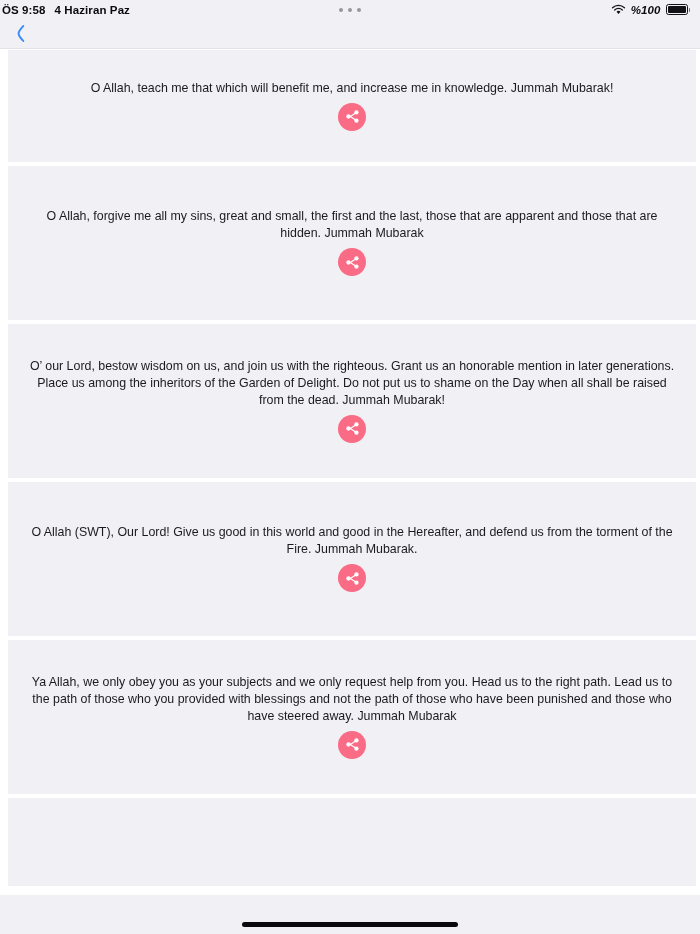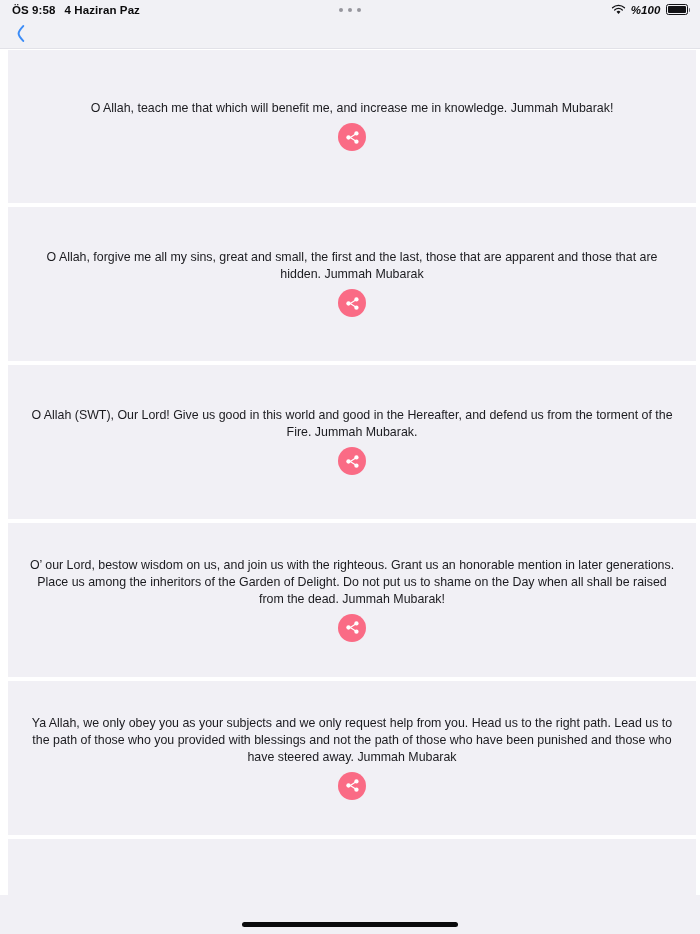--- a/index.html
+++ b/index.html
@@ -26,21 +26,21 @@
     position: relative;
     font-size: 11.5px;
     font-weight: 700;
     color: #0b0b0c;
     letter-spacing: 0.1px;
   }
   .status-left {
     display: flex;
     align-items: center;
     gap: 9px;
-    padding-left: 12px;
+    padding-left: 2px;
   }
   .status-center {
     position: absolute;
     left: 0; right: 0;
     display: flex;
     justify-content: center;
     align-items: center;
     pointer-events: none;
   }
   .multitask-dots {
@@ -123,21 +123,21 @@
   .card {
     background: #f1f0f5;
     margin: 0 4px 4px 8px;
     box-sizing: border-box;
     padding: 14px 18px 16px 18px;
     display: flex;
     flex-direction: column;
     align-items: center;
     justify-content: center;
   }
-  .card-h1 { height: 153px; }
+  .card-h1 { height: 112px; }
   .card-h2 { height: 154px; }
   .card-text {
     font-size: 12.4px;
     line-height: 17px;
     color: #1b1b1f;
     text-align: center;
     max-width: 660px;
     margin: 0;
   }
   .share-btn {
@@ -241,33 +241,33 @@
       <svg class="share-glyph" width="15" height="15" viewBox="0 0 16 16">
         <path d="M5.6 8 L11 4.6 M5.6 8 L11 11.4" stroke="#ffffff" stroke-width="1.35" stroke-linecap="round" fill="none"></path>
         <circle cx="12.2" cy="3.6" r="2.3" fill="#ffffff"></circle>
         <circle cx="3.7" cy="8" r="2.3" fill="#ffffff"></circle>
         <circle cx="12.2" cy="12.4" r="2.3" fill="#ffffff"></circle>
       </svg>
     </div>
   </div>
 
   <div class="card card-h2">
+    <p class="card-text">O’ our Lord, bestow wisdom on us, and join us with the righteous. Grant us an honorable mention in later generations. Place us among the inheritors of the Garden of Delight. Do not put us to shame on the Day when all shall be raised from the dead. Jummah Mubarak!</p>
+    <div class="share-btn">
+      <svg class="share-glyph" width="15" height="15" viewBox="0 0 16 16">
+        <path d="M5.6 8 L11 4.6 M5.6 8 L11 11.4" stroke="#ffffff" stroke-width="1.35" stroke-linecap="round" fill="none"></path>
+        <circle cx="12.2" cy="3.6" r="2.3" fill="#ffffff"></circle>
+        <circle cx="3.7" cy="8" r="2.3" fill="#ffffff"></circle>
+        <circle cx="12.2" cy="12.4" r="2.3" fill="#ffffff"></circle>
+      </svg>
+    </div>
+  </div>
+
+  <div class="card card-h2">
     <p class="card-text">O Allah (SWT), Our Lord! Give us good in this world and good in the Hereafter, and defend us from the torment of the Fire. Jummah Mubarak.</p>
-    <div class="share-btn">
-      <svg class="share-glyph" width="15" height="15" viewBox="0 0 16 16">
-        <path d="M5.6 8 L11 4.6 M5.6 8 L11 11.4" stroke="#ffffff" stroke-width="1.35" stroke-linecap="round" fill="none"></path>
-        <circle cx="12.2" cy="3.6" r="2.3" fill="#ffffff"></circle>
-        <circle cx="3.7" cy="8" r="2.3" fill="#ffffff"></circle>
-        <circle cx="12.2" cy="12.4" r="2.3" fill="#ffffff"></circle>
-      </svg>
-    </div>
-  </div>
-
-  <div class="card card-h2">
-    <p class="card-text">O’ our Lord, bestow wisdom on us, and join us with the righteous. Grant us an honorable mention in later generations. Place us among the inheritors of the Garden of Delight. Do not put us to shame on the Day when all shall be raised from the dead. Jummah Mubarak!</p>
     <div class="share-btn">
       <svg class="share-glyph" width="15" height="15" viewBox="0 0 16 16">
         <path d="M5.6 8 L11 4.6 M5.6 8 L11 11.4" stroke="#ffffff" stroke-width="1.35" stroke-linecap="round" fill="none"></path>
         <circle cx="12.2" cy="3.6" r="2.3" fill="#ffffff"></circle>
         <circle cx="3.7" cy="8" r="2.3" fill="#ffffff"></circle>
         <circle cx="12.2" cy="12.4" r="2.3" fill="#ffffff"></circle>
       </svg>
     </div>
   </div>
 

